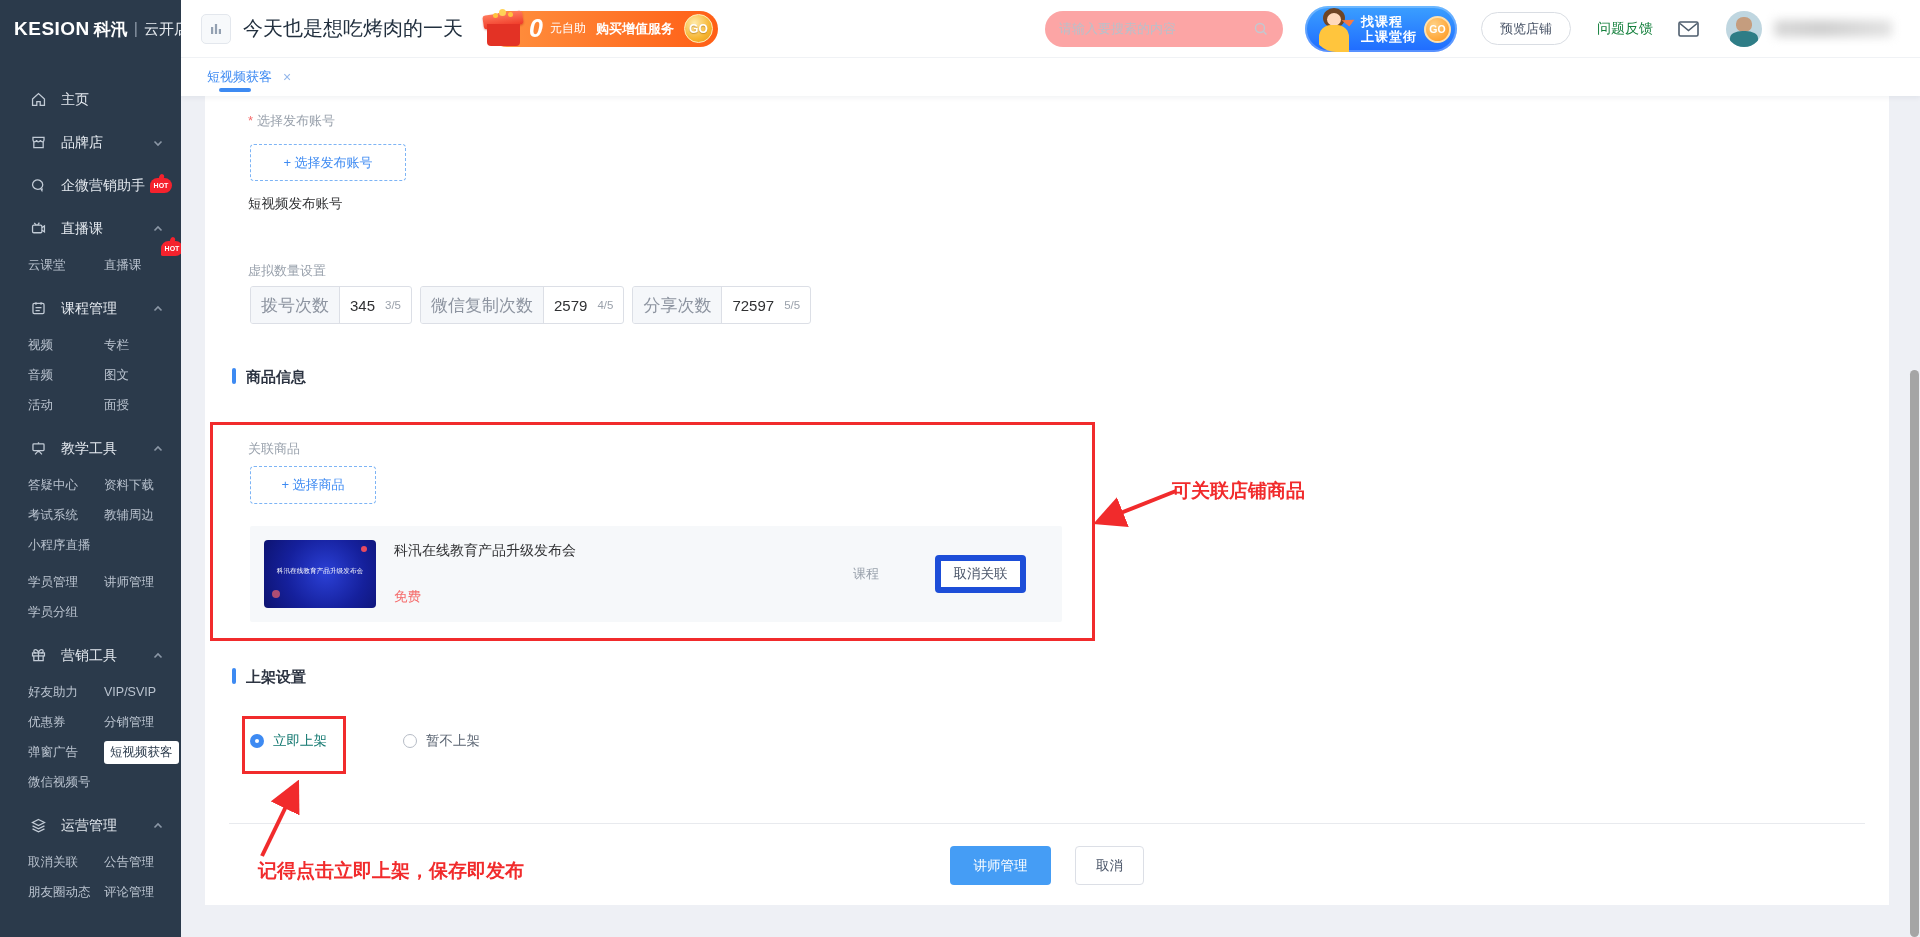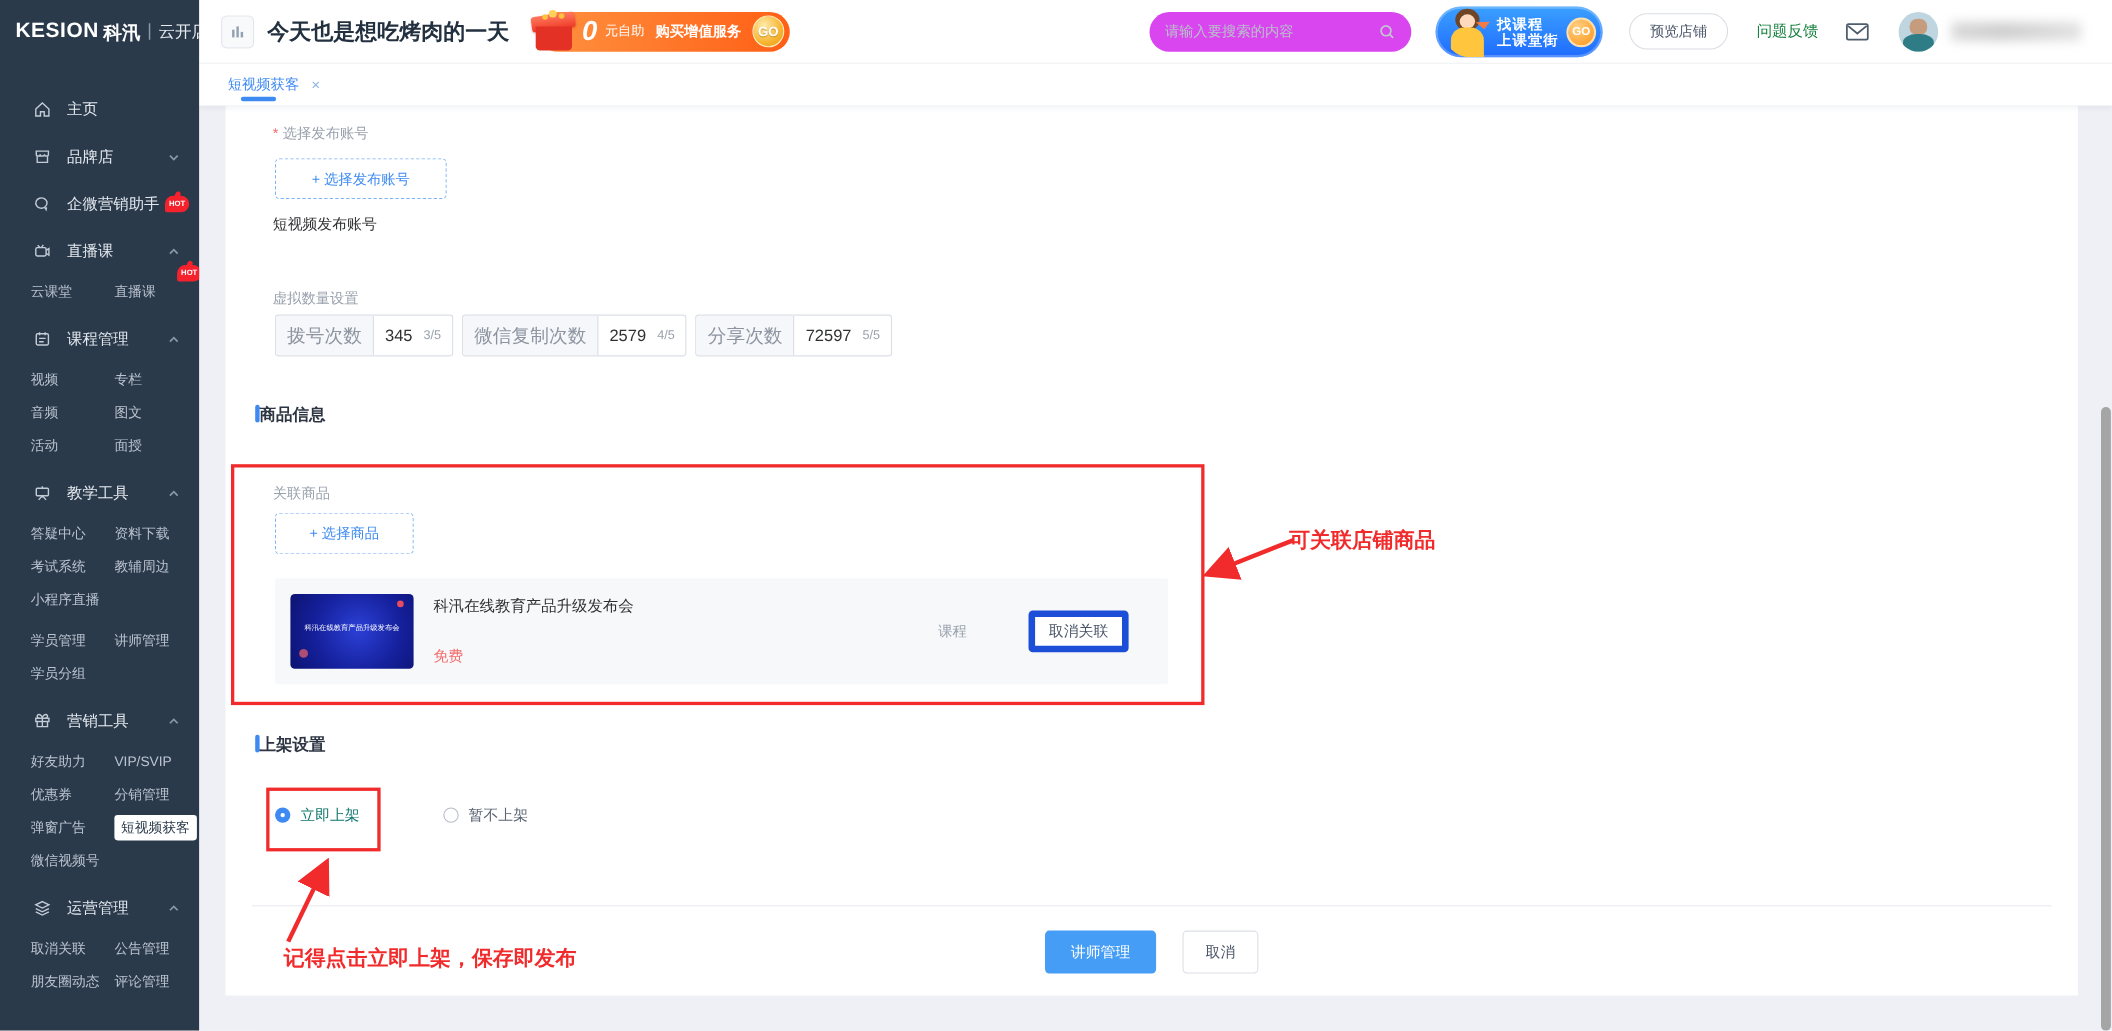--- a/index.html
+++ b/index.html
@@ -23,32 +23,32 @@
   .s-item { height:30px; display:flex; align-items:center; font-size:12.5px; color:#bac3cf; cursor:pointer; position:relative; white-space:nowrap; }
   .s-item.active .s-txt { background:#ffffff; color:#2b3a4b; padding:3px 6px; border-radius:3px; }
   .hot { display:inline-flex; align-items:center; justify-content:center; background:#f5222d; color:#fff; font-size:7px; font-weight:bold; width:22px; height:15px; border-radius:8px 8px 8px 2px; margin-left:5px; position:relative; }
   .hot::before { content:""; position:absolute; top:-4px; left:9px; width:5px; height:7px; background:#f5222d; border-radius:50% 50% 0 50%; transform:rotate(18deg); }
   .hot.float { position:absolute; top:-9px; right:-2px; }
 
   
   .header { position:absolute; left:181px; top:0; width:1739px; height:58px; background:#fff; display:flex; align-items:center; border-bottom:1px solid #f0f2f5; z-index:20; }
   .store-ic { width:30px; height:30px; border:1px solid #e3e7ed; background:#f7f9fb; border-radius:5px; margin-left:20px; display:flex; align-items:center; justify-content:center; color:#93a0b1; }
   .store-ic svg { width:16px; height:16px; }
-  .store-title { font-size:20px; font-weight:bold; color:#22303f; margin-left:12px; white-space:nowrap; }
+  .store-title { font-size:20px; font-weight:normal; color:#22303f; margin-left:12px; white-space:nowrap; }
   .promo { height:36px; margin-left:26px; border-radius:18px; background:linear-gradient(90deg,#ff9240,#ff5f16); display:flex; align-items:center; padding:0 5px 0 40px; position:relative; cursor:pointer; }
   .gift { position:absolute; left:-8px; top:-6px; width:46px; height:46px; }
   .gift .lid { position:absolute; top:8px; left:2px; width:40px; height:14px; background:linear-gradient(#ff7a5c,#ef3a28); border-radius:3px; transform:rotate(-8deg); box-shadow:0 1px 2px rgba(160,20,10,.4); }
   .gift .bod { position:absolute; top:19px; left:6px; width:33px; height:22px; background:#e33225; border-radius:0 0 4px 4px; }
   .gift .coin { position:absolute; width:7px; height:7px; border-radius:50%; background:#ffd257; top:4px; left:18px; box-shadow:8px 2px 0 -1px #ffc33e, -7px 3px 0 -1px #ffc33e; }
   .promo .zero { font-size:25px; font-weight:bold; color:#fff; font-style:italic; margin-right:7px; }
   .promo .p1 { font-size:12px; color:#fff; margin-right:10px; }
   .promo .p2 { font-size:13px; color:#fff; font-weight:bold; margin-right:10px; }
   .go-coin { width:29px; height:29px; border-radius:50%; background:radial-gradient(circle at 35% 30%,#ffeaa9,#f6b42f 62%,#e3961c); border:1px solid #ffefbe; color:#fff; font-size:12px; font-weight:bold; display:flex; align-items:center; justify-content:center; text-shadow:0 1px 1px rgba(150,90,0,.5); }
   .h-spacer { flex:1; }
-  .search { width:238px; height:36px; border-radius:18px; background:#d946ef; display:flex; align-items:center; padding:0 14px; margin-right:22px; }
+  .search { width:238px; height:36px; border-radius:18px; background:#fca5a5; display:flex; align-items:center; padding:0 14px; margin-right:22px; }
   .search input { border:none; outline:none; background:transparent; flex:1; font-size:13px; color:#333; font-family:inherit; }
   .search input::placeholder { color:#b9c0ca; }
   .search .mag { width:16px; height:16px; color:#c2c8d0; }
   .course-banner { width:152px; height:46px; border-radius:23px; background:linear-gradient(180deg,#3ba0ff,#1f6bff); position:relative; display:flex; align-items:center; padding-left:56px; cursor:pointer; margin-right:24px; box-shadow:inset 0 0 0 2px rgba(255,255,255,.25); }
   .cb-text { color:#fff; font-size:13px; font-weight:bold; line-height:15px; letter-spacing:1px; white-space:nowrap; }
   .cb-go { position:absolute; right:6px; top:10px; width:27px; height:27px; border-radius:50%; background:radial-gradient(circle at 35% 30%,#ffd084,#ff9416); border:2px solid #ffe0ad; color:#fff; font-size:10.5px; font-weight:bold; display:flex; align-items:center; justify-content:center; }
   .girl { position:absolute; left:8px; bottom:0; width:44px; height:46px; overflow:hidden; border-radius:0 0 0 23px; }
   .girl .hair { position:absolute; left:10px; top:2px; width:22px; height:20px; border-radius:50%; background:#6e4526; }
   .girl .face { position:absolute; left:14px; top:7px; width:14px; height:13px; border-radius:50%; background:#ffd9bd; }
   .girl .body { position:absolute; left:6px; top:19px; width:30px; height:27px; border-radius:12px 12px 0 0; background:#ffc53d; }
@@ -80,21 +80,21 @@
   .publish-label { left:43px; top:16px; }
   .dashed1 { left:45px; top:48px; width:156px; height:37px; }
   .publish-sub { left:43px; top:99px; font-size:13.5px; color:#303133; }
   .virtual-label { left:43px; top:166px; }
   .inputs-row { left:45px; top:190px; display:flex; gap:8px; }
   .igroup { height:38px; border:1px solid #dcdfe6; border-radius:3px; display:flex; align-items:stretch; background:#fff; overflow:hidden; }
   .iprep { background:#f5f7fa; border-right:1px solid #dcdfe6; display:flex; align-items:center; padding:0 10px; font-size:17px; color:#8d94a0; white-space:nowrap; }
   .ival { display:flex; align-items:center; padding:0 10px; font-size:15px; color:#303133; }
   .icount { display:flex; align-items:center; padding-right:10px; font-size:11.5px; color:#9aa1ab; }
 
-  .sec-head { display:flex; align-items:flex-start; }
+  .sec-head { display:flex; align-items:flex-start; gap:10px; }
   .sec-bar { width:4px; height:16px; border-radius:2px; background:#3d8af2; }
   .sec-title { font-size:15px; font-weight:bold; color:#2d3442; }
   .sec1 { left:27px; top:272px; }
   .related-label { left:43px; top:344px; }
   .dashed2 { left:45px; top:370px; width:126px; height:38px; }
 
   .product-row { left:45px; top:430px; width:812px; height:96px; background:#f6f8fa; border-radius:2px; display:flex; align-items:center; padding:0 14px; }
   .thumb { width:112px; height:68px; border-radius:4px; background:radial-gradient(circle at 55% 48%,#2b40d6 0%,#15209c 55%,#0d1370 100%); position:relative; overflow:hidden; flex:0 0 auto; }
   .thumb-txt { position:absolute; left:0; right:0; top:26px; text-align:center; color:#fff; font-size:7px; white-space:nowrap; transform:scale(.95); }
   .thumb::before { content:""; position:absolute; right:9px; top:6px; width:6px; height:6px; border-radius:50%; background:#e84a5f; }

